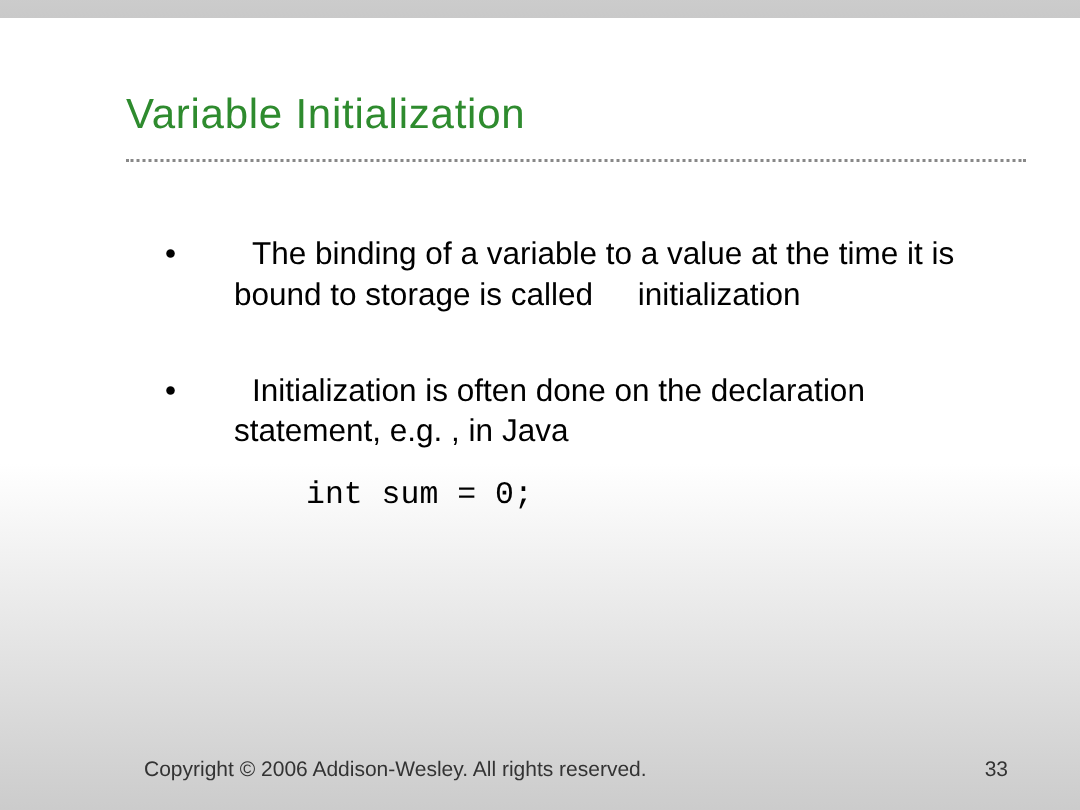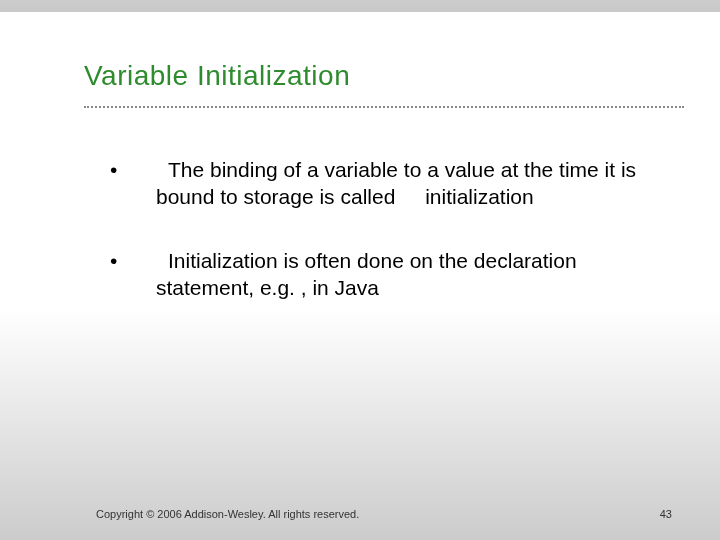--- a/index.html
+++ b/index.html
@@ -49,21 +49,21 @@
     margin-left: 120px;
     margin-top: 2px;
   }
   .footer {
     position: absolute;
     bottom: 20px;
     left: 48px;
     right: 48px;
     display: flex;
     justify-content: space-between;
-    font-size: 11px;
+    font-size: 14px;
     color: #333;
     font-family: Arial, sans-serif;
   }
 </style>
 </head>
 <body>
 
 <h1 class="title">Variable Initialization</h1>
 <hr class="divider">
 
@@ -76,19 +76,20 @@
     </div>
   </div>
 
   <div class="bullet-item">
     <div class="bullet-mark">•</div>
     <div class="bullet-text">
       <span>Initialization is often done on the declaration statement, e.g. , in Java</span>
     </div>
   </div>
 
+  <span class="code">int sum = 0;</span>
 
 </div>
 
 <div class="footer">
   <span>Copyright © 2006 Addison-Wesley. All rights reserved.</span>
-  <span>43</span>
+  <span>33</span>
 </div>
 
 </body></html>

